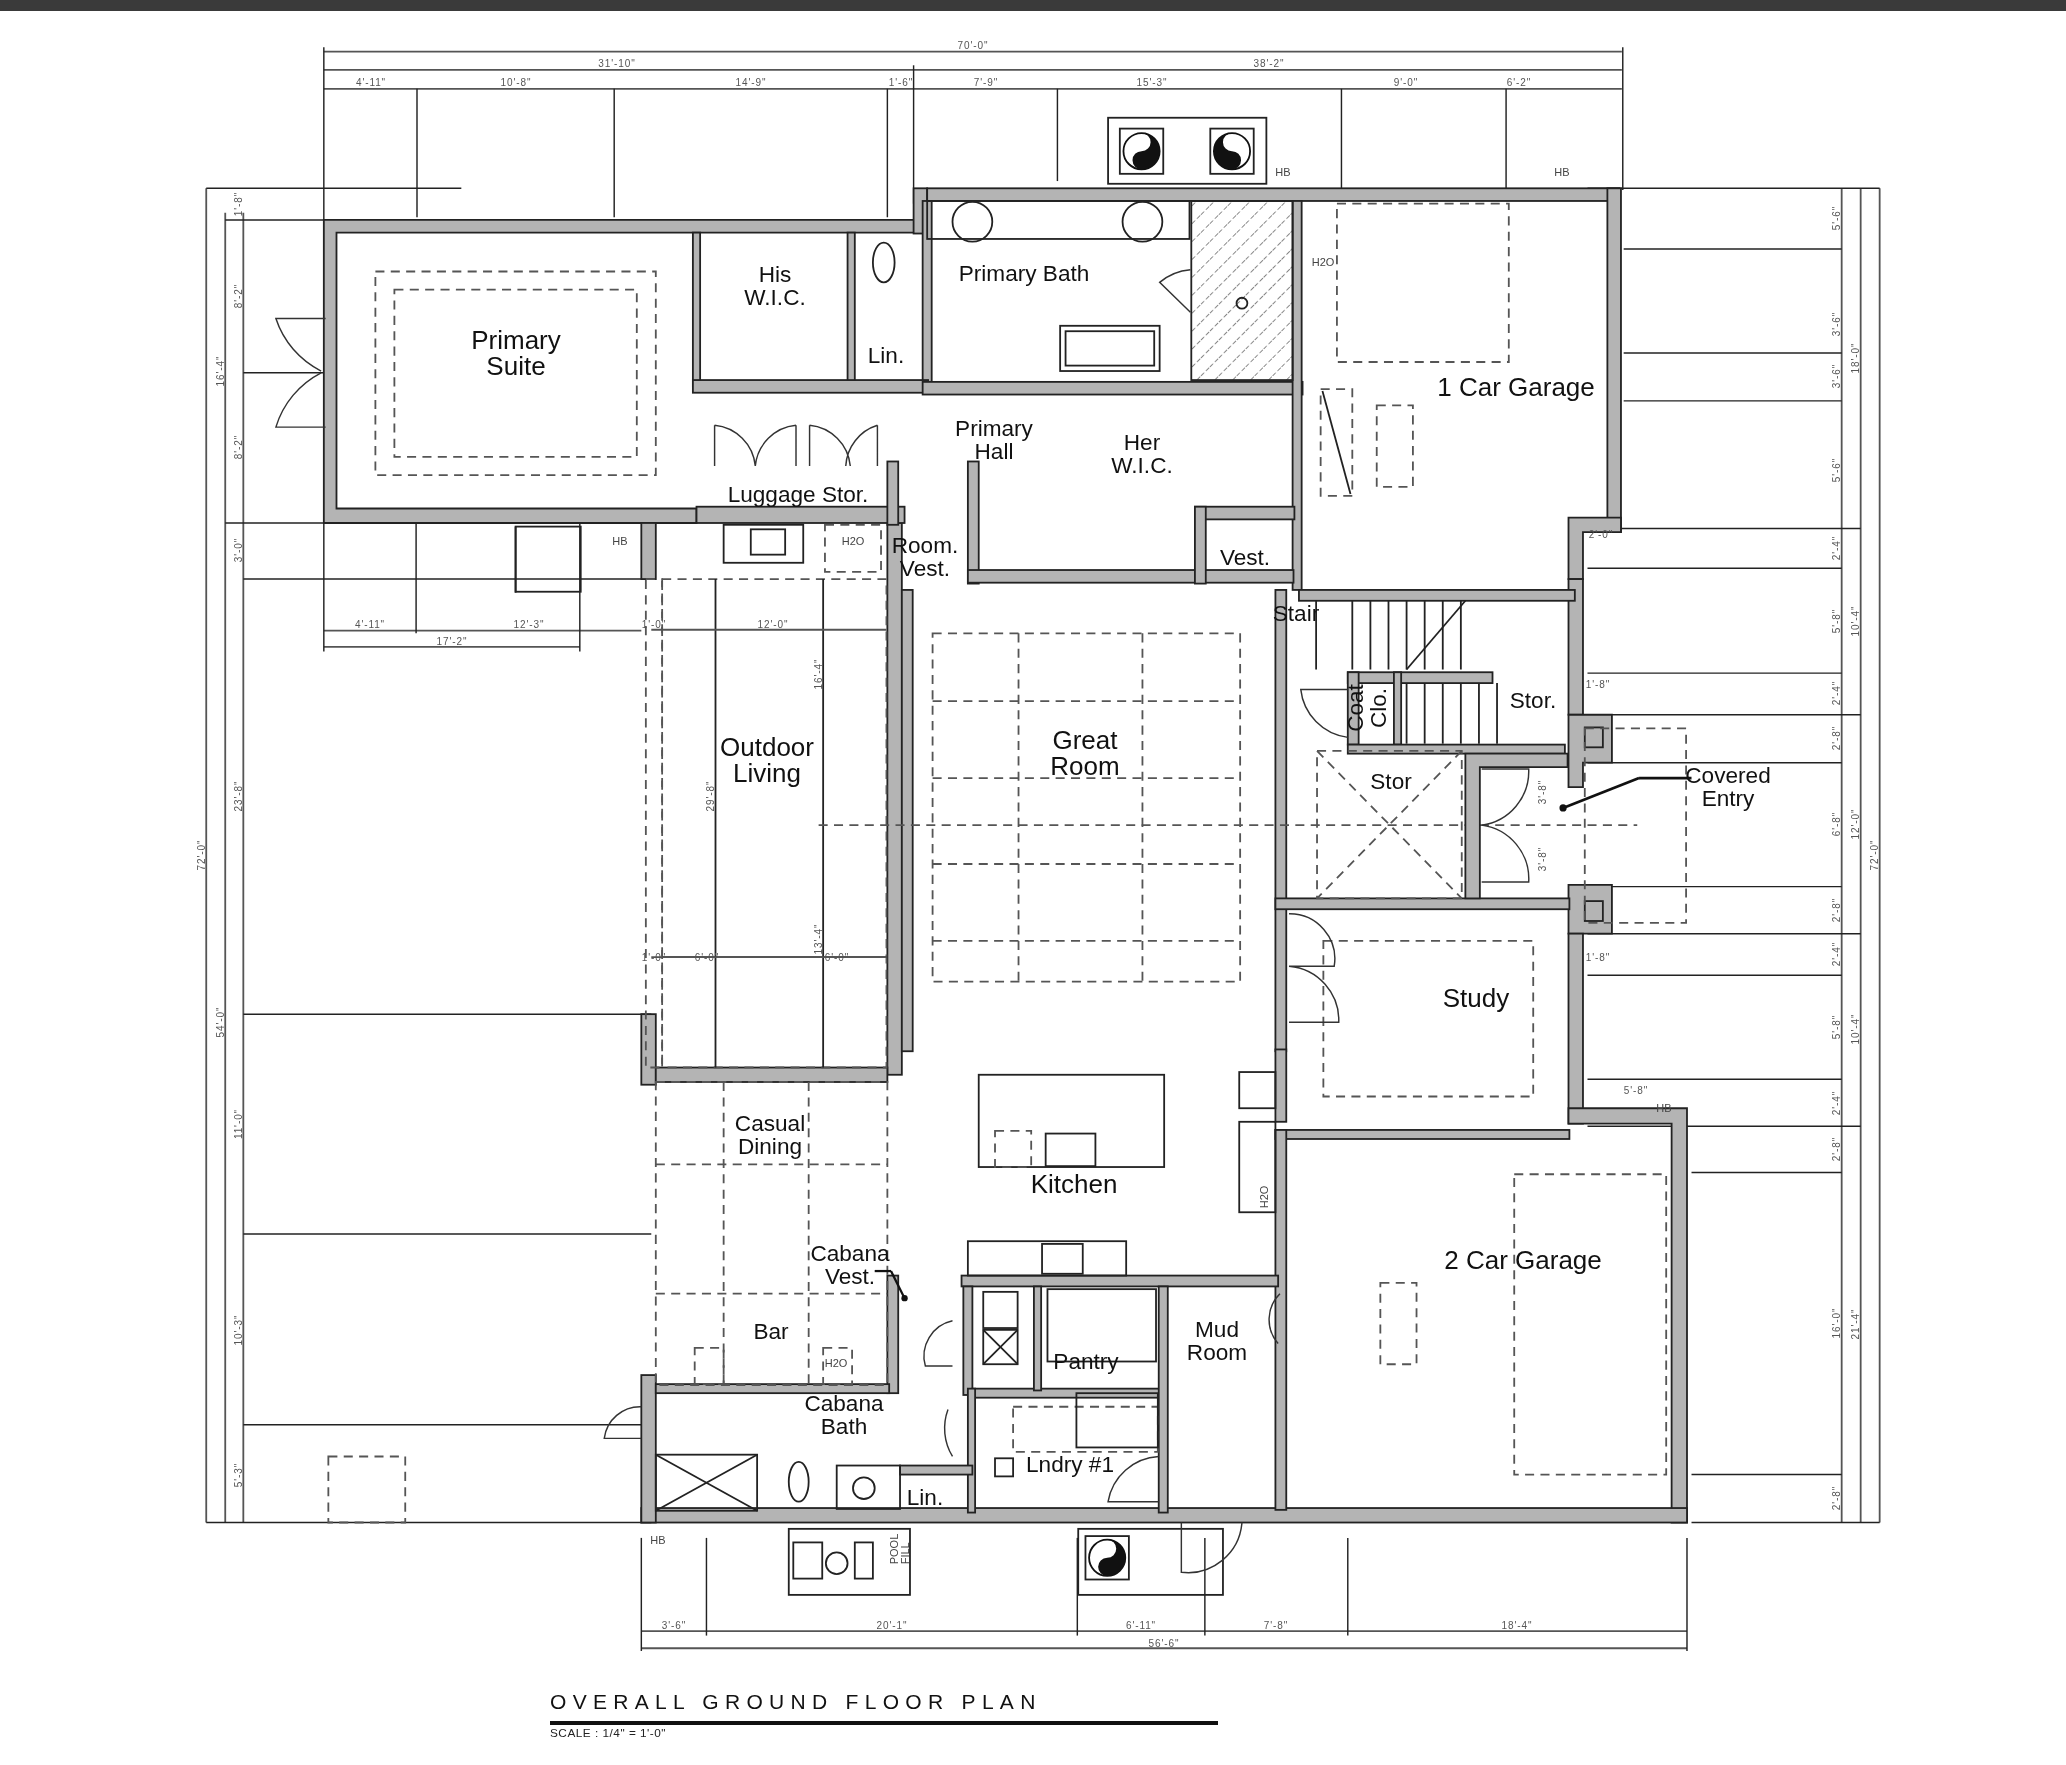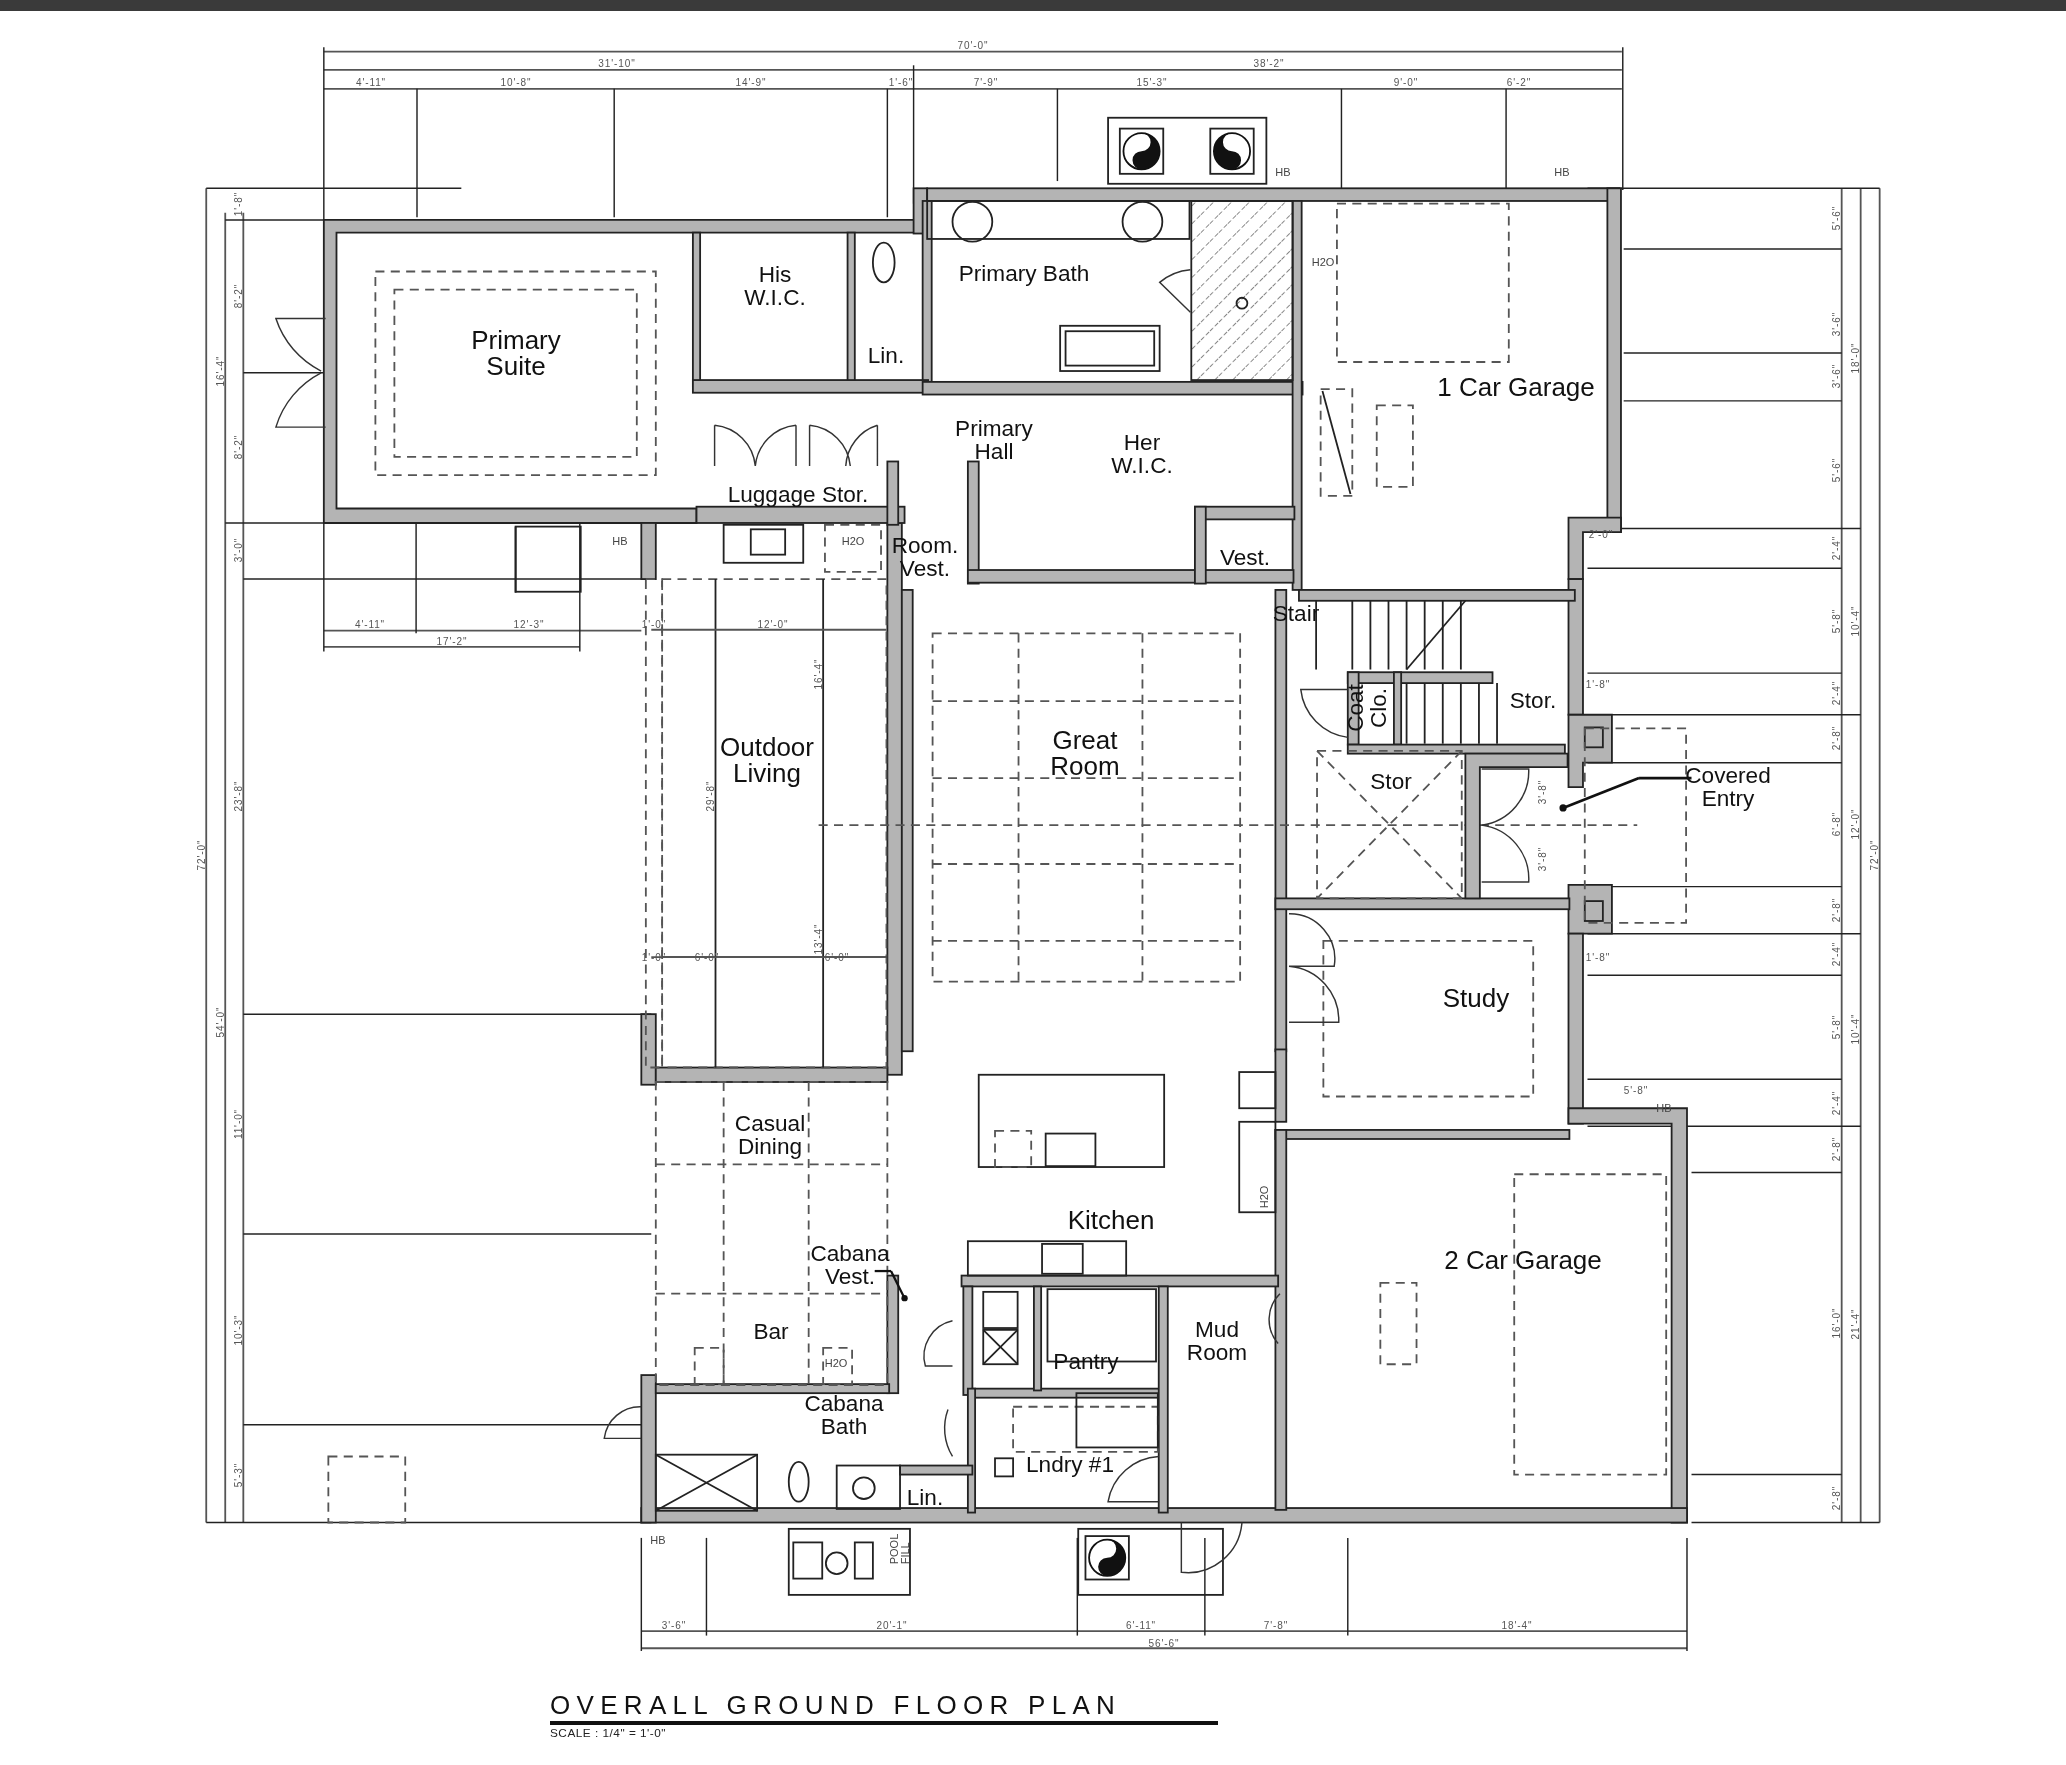--- a/index.html
+++ b/index.html
@@ -11,21 +11,21 @@
   .dash{fill:none;stroke:#555;stroke-width:2;stroke-dasharray:10 7;}
   .dim{stroke:#555;stroke-width:2;fill:none;}
   .ext{stroke:#222;stroke-width:1.6;fill:none;}
   .door{fill:none;stroke:#333;stroke-width:1.6;}
   .hatch{fill:url(#hatch);stroke:#222;stroke-width:2;}
   .room{position:absolute;color:#111;font-size:22.6px;line-height:1.0;text-align:center;white-space:pre-line;transform:translate(-50%,-50%);}
   .room.big{font-size:26px;}
   .dimtxt{position:absolute;font-size:10px;color:#555;letter-spacing:0.9px;transform:translate(-50%,-50%);white-space:nowrap;}
   .dimtxt.v{transform:translate(-50%,-50%) rotate(-90deg);}
   .small{position:absolute;font-size:11px;color:#444;transform:translate(-50%,-50%);}
-  .title{position:absolute;left:550px;top:1690px;font-size:26px;letter-spacing:6.3px;color:#111;}
+  .title{position:absolute;left:550px;top:1690px;font-size:21px;letter-spacing:6.3px;color:#111;}
   .title-rule{position:absolute;left:550px;top:1721px;width:668px;height:3.6px;background:#111;}
   .scale{position:absolute;left:550px;top:1726px;font-size:11.8px;color:#222;letter-spacing:0.5px;}
 </style>
 </head>
 <body>
 
 <div class="topbar"></div>
 
 <svg class="plan" width="2066" height="1766" viewBox="0 0 2284 1952">
   <defs>
@@ -348,21 +348,21 @@
 <div class="room big" style="left:767px;top:760px;">Outdoor
 Living</div>
 <div class="room big" style="left:1085px;top:753px;">Great
 Room</div>
 <div class="room" style="left:1391px;top:782px;">Stor</div>
 <div class="room" style="left:1728px;top:788px;">Covered
 Entry</div>
 <div class="room big" style="left:1476px;top:998px;text-align:right;">Study</div>
 <div class="room" style="left:770px;top:1136px;">Casual
 Dining</div>
-<div class="room big" style="left:1074px;top:1220px;margin-left:37px;">Kitchen</div>
+<div class="room big" style="left:1074px;top:1184px;">Kitchen</div>
 <div class="room big" style="left:1523px;top:1260px;">2 Car Garage</div>
 <div class="room" style="left:850px;top:1266px;">Cabana
 Vest.</div>
 <div class="room" style="left:771px;top:1332px;">Bar</div>
 <div class="room" style="left:1086px;top:1327px;margin-top:35px;">Pantry</div>
 <div class="room" style="left:1217px;top:1342px;">Mud
 Room</div>
 <div class="room" style="left:844px;top:1416px;">Cabana
 Bath</div>
 <div class="room" style="left:925px;top:1498px;">Lin.</div>

